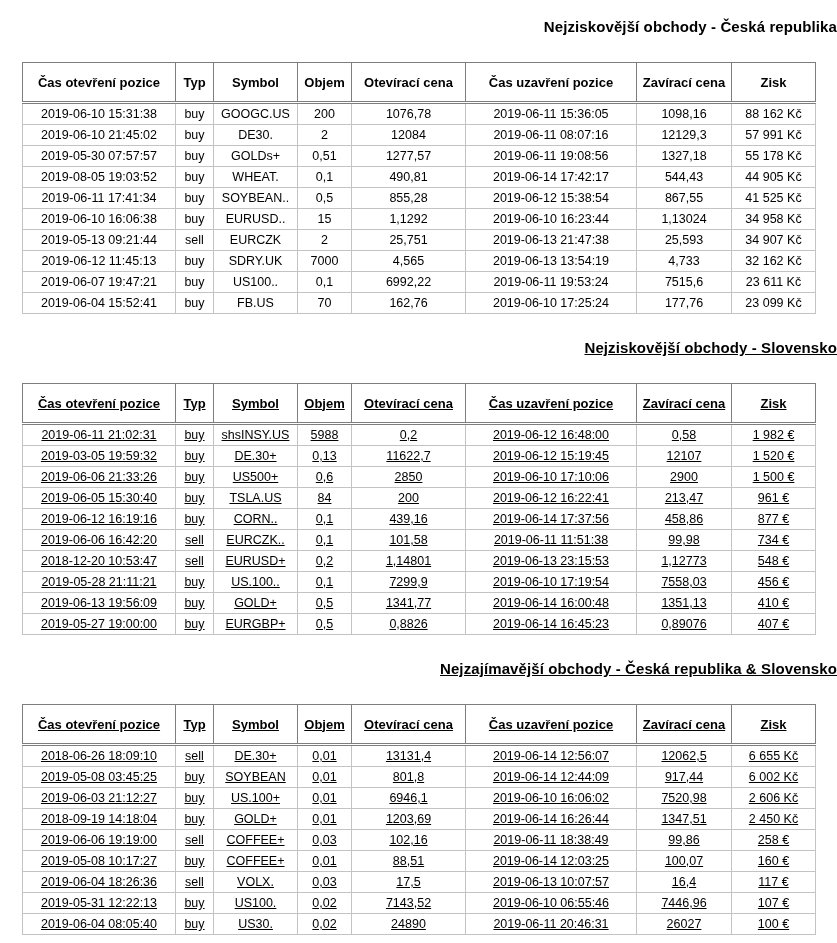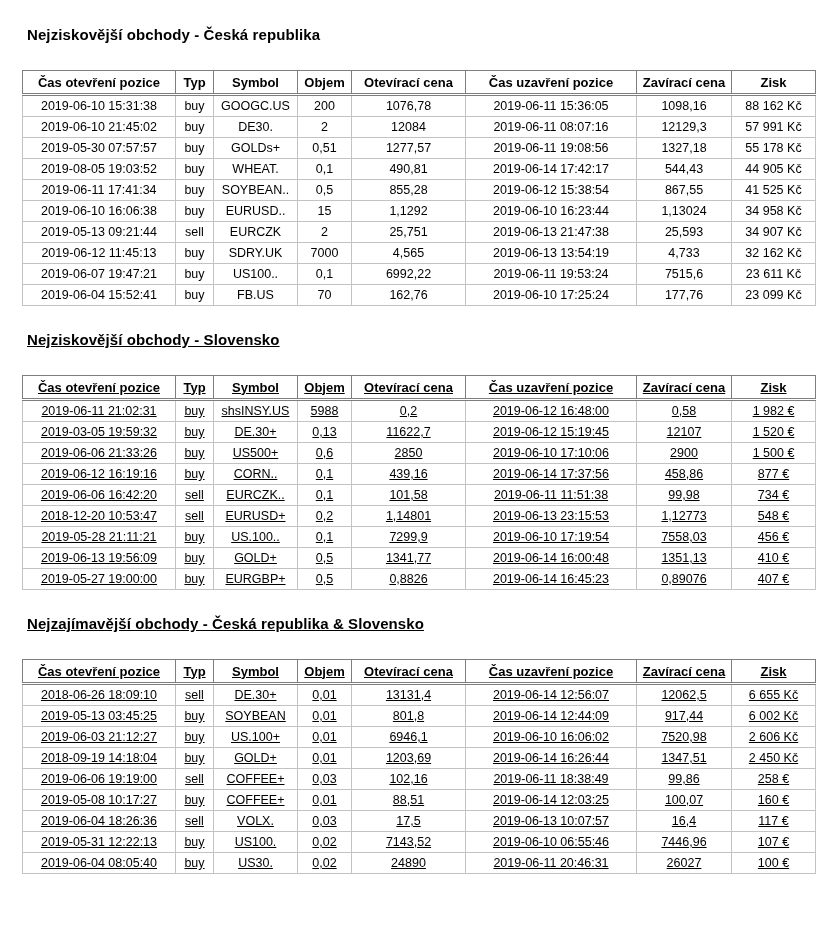--- a/index.html
+++ b/index.html
@@ -6,36 +6,37 @@
   body {
     width: 837px;
     font-family: "Liberation Sans", "DejaVu Sans", sans-serif;
     color: #000000;
   }
   .report { padding: 14px 0 26px 22px; }
   .report-section + .report-section { margin-top: 25px; text-decoration: underline; }
   .section-title {
     font-size: 15px;
     font-weight: bold;
-    margin: 12px 0 27px 5px;
+    margin: 4px 0 27px 5px;
     letter-spacing: 0.1px;
+    text-align: right;
   }
   table.trades-table {
     border-collapse: collapse;
     table-layout: fixed;
     width: 793px;
     font-size: 12.5px;
   }
   table.trades-table th {
     border: 1px solid #7e7e7e;
     border-bottom: 3px double #7e7e7e;
     font-weight: bold;
     font-size: 13px;
     height: 22px;
-    padding: 0 2px;
+    padding: 8px 2px;
     text-align: center;
     white-space: nowrap;
     overflow: hidden;
     background: #ffffff;
   }
   table.trades-table td {
     border: 1px solid #c3c3c3;
     height: 20px;
     padding: 0 2px;
     text-align: center;
@@ -236,20 +237,30 @@
             <td>2019-06-06 21:33:26</td>
             <td>buy</td>
             <td>US500+</td>
             <td>0,6</td>
             <td>2850</td>
             <td>2019-06-10 17:10:06</td>
             <td>2900</td>
             <td>1 500 €</td>
           </tr>
           <tr>
+            <td>2019-06-05 15:30:40</td>
+            <td>buy</td>
+            <td>TSLA.US</td>
+            <td>84</td>
+            <td>200</td>
+            <td>2019-06-12 16:22:41</td>
+            <td>213,47</td>
+            <td>961 €</td>
+          </tr>
+          <tr>
             <td>2019-06-12 16:19:16</td>
             <td>buy</td>
             <td>CORN..</td>
             <td>0,1</td>
             <td>439,16</td>
             <td>2019-06-14 17:37:56</td>
             <td>458,86</td>
             <td>877 €</td>
           </tr>
           <tr>
@@ -336,21 +347,21 @@
             <td>2018-06-26 18:09:10</td>
             <td>sell</td>
             <td>DE.30+</td>
             <td>0,01</td>
             <td>13131,4</td>
             <td>2019-06-14 12:56:07</td>
             <td>12062,5</td>
             <td>6 655 Kč</td>
           </tr>
           <tr>
-            <td>2019-05-13 03:45:25</td>
+            <td>2019-05-08 03:45:25</td>
             <td>buy</td>
             <td>SOYBEAN</td>
             <td>0,01</td>
             <td>801,8</td>
             <td>2019-06-14 12:44:09</td>
             <td>917,44</td>
             <td>6 002 Kč</td>
           </tr>
           <tr>
             <td>2019-06-03 21:12:27</td>

